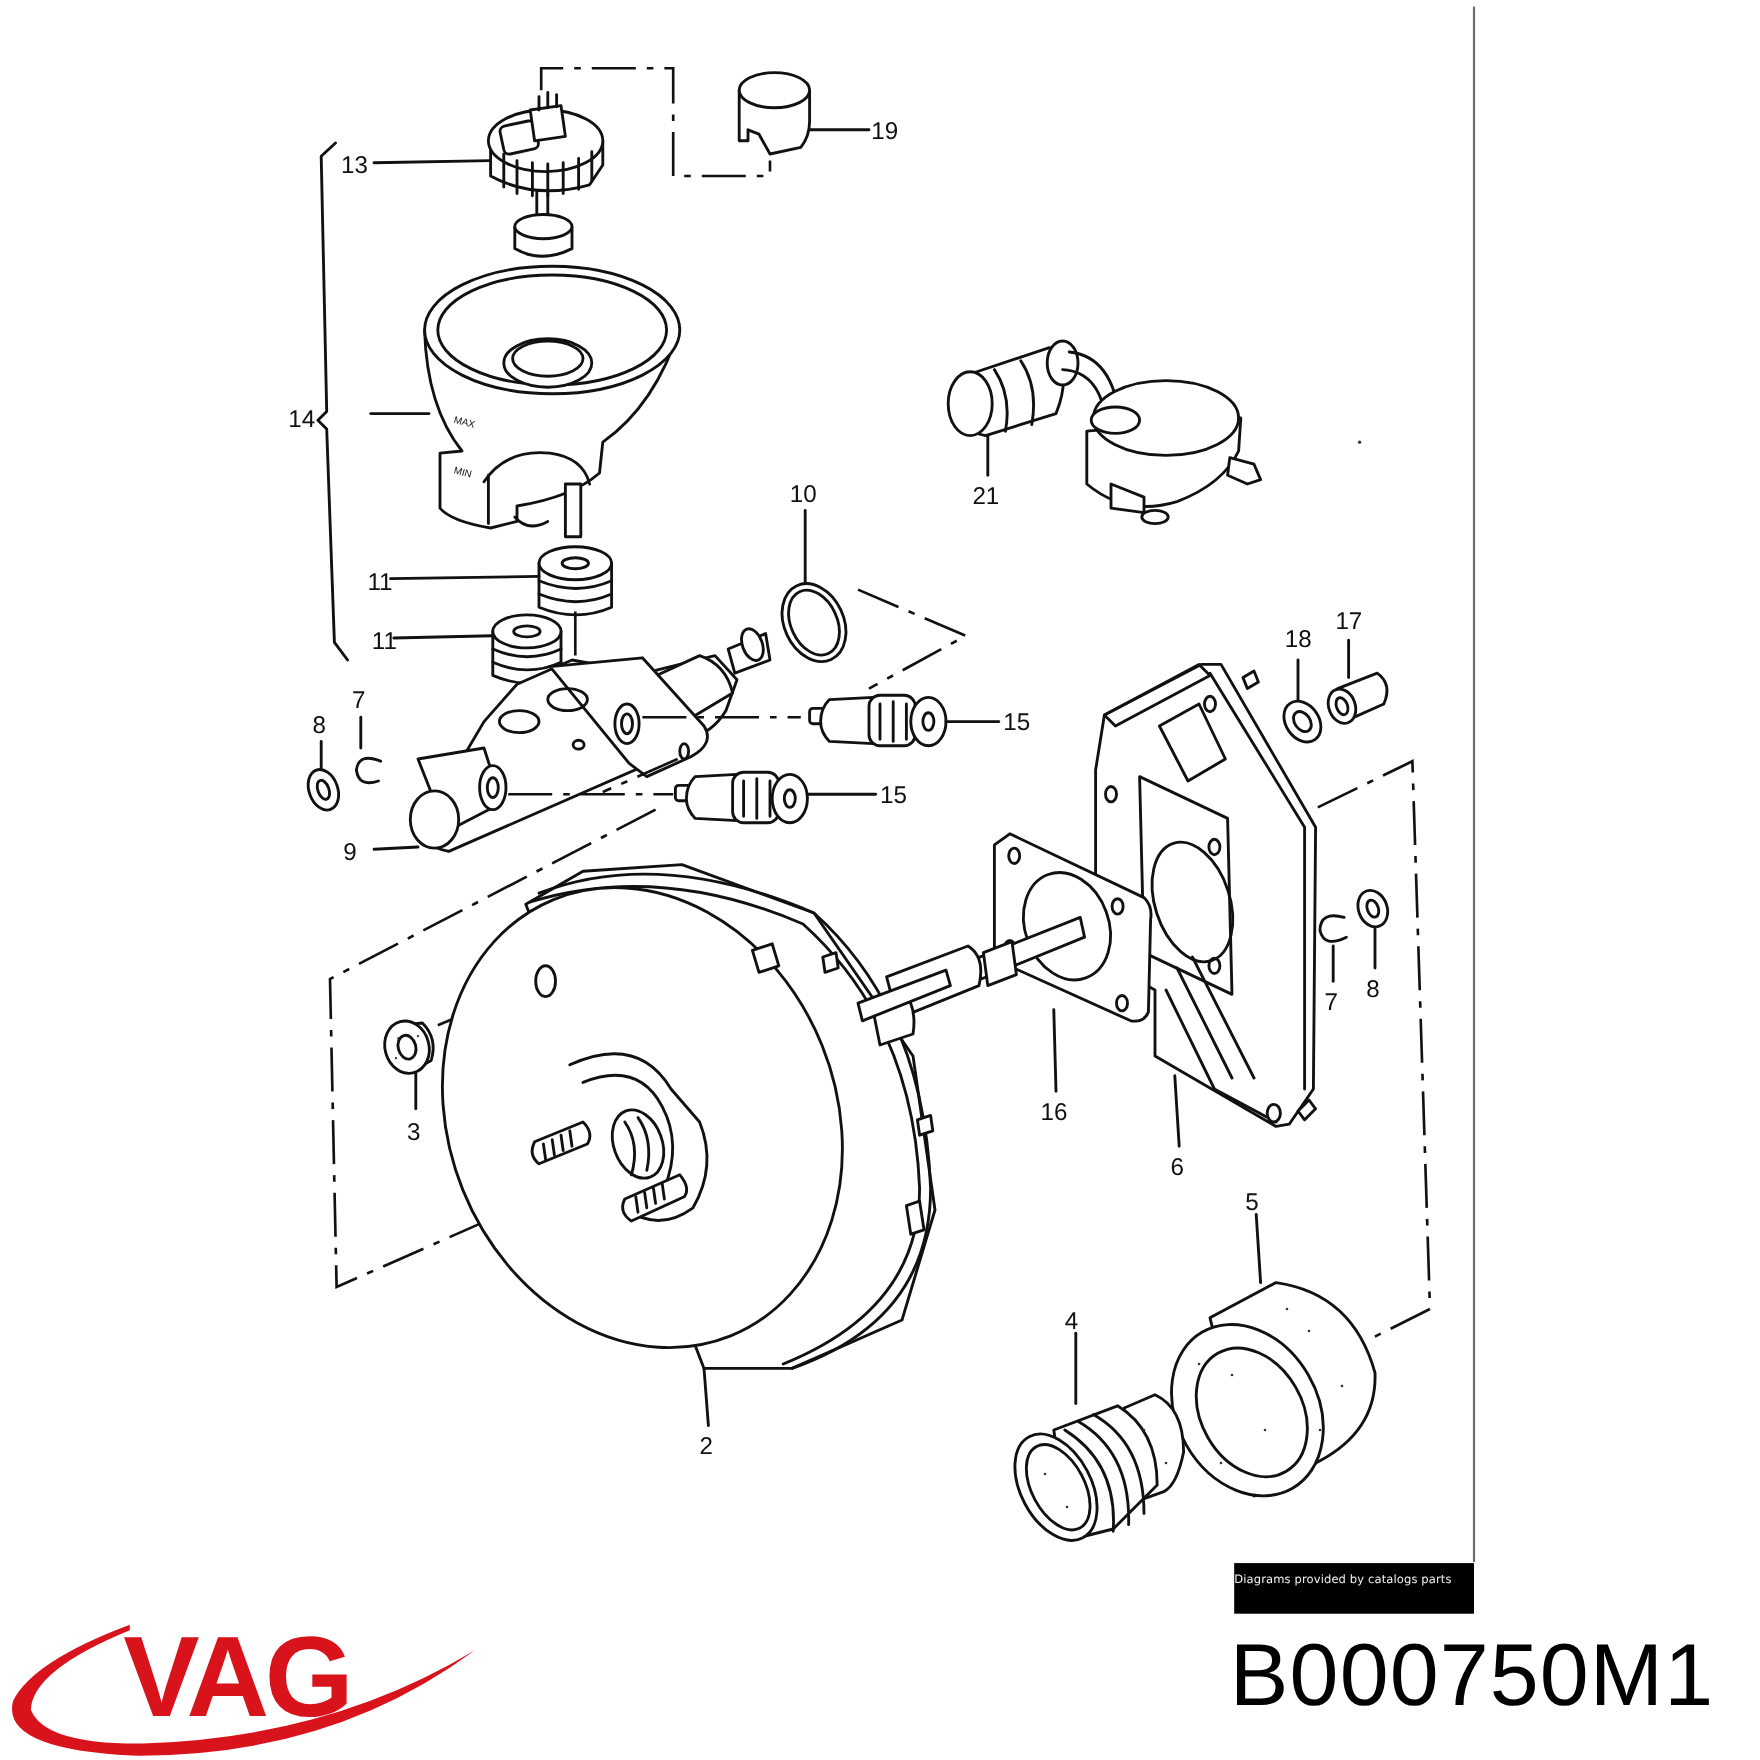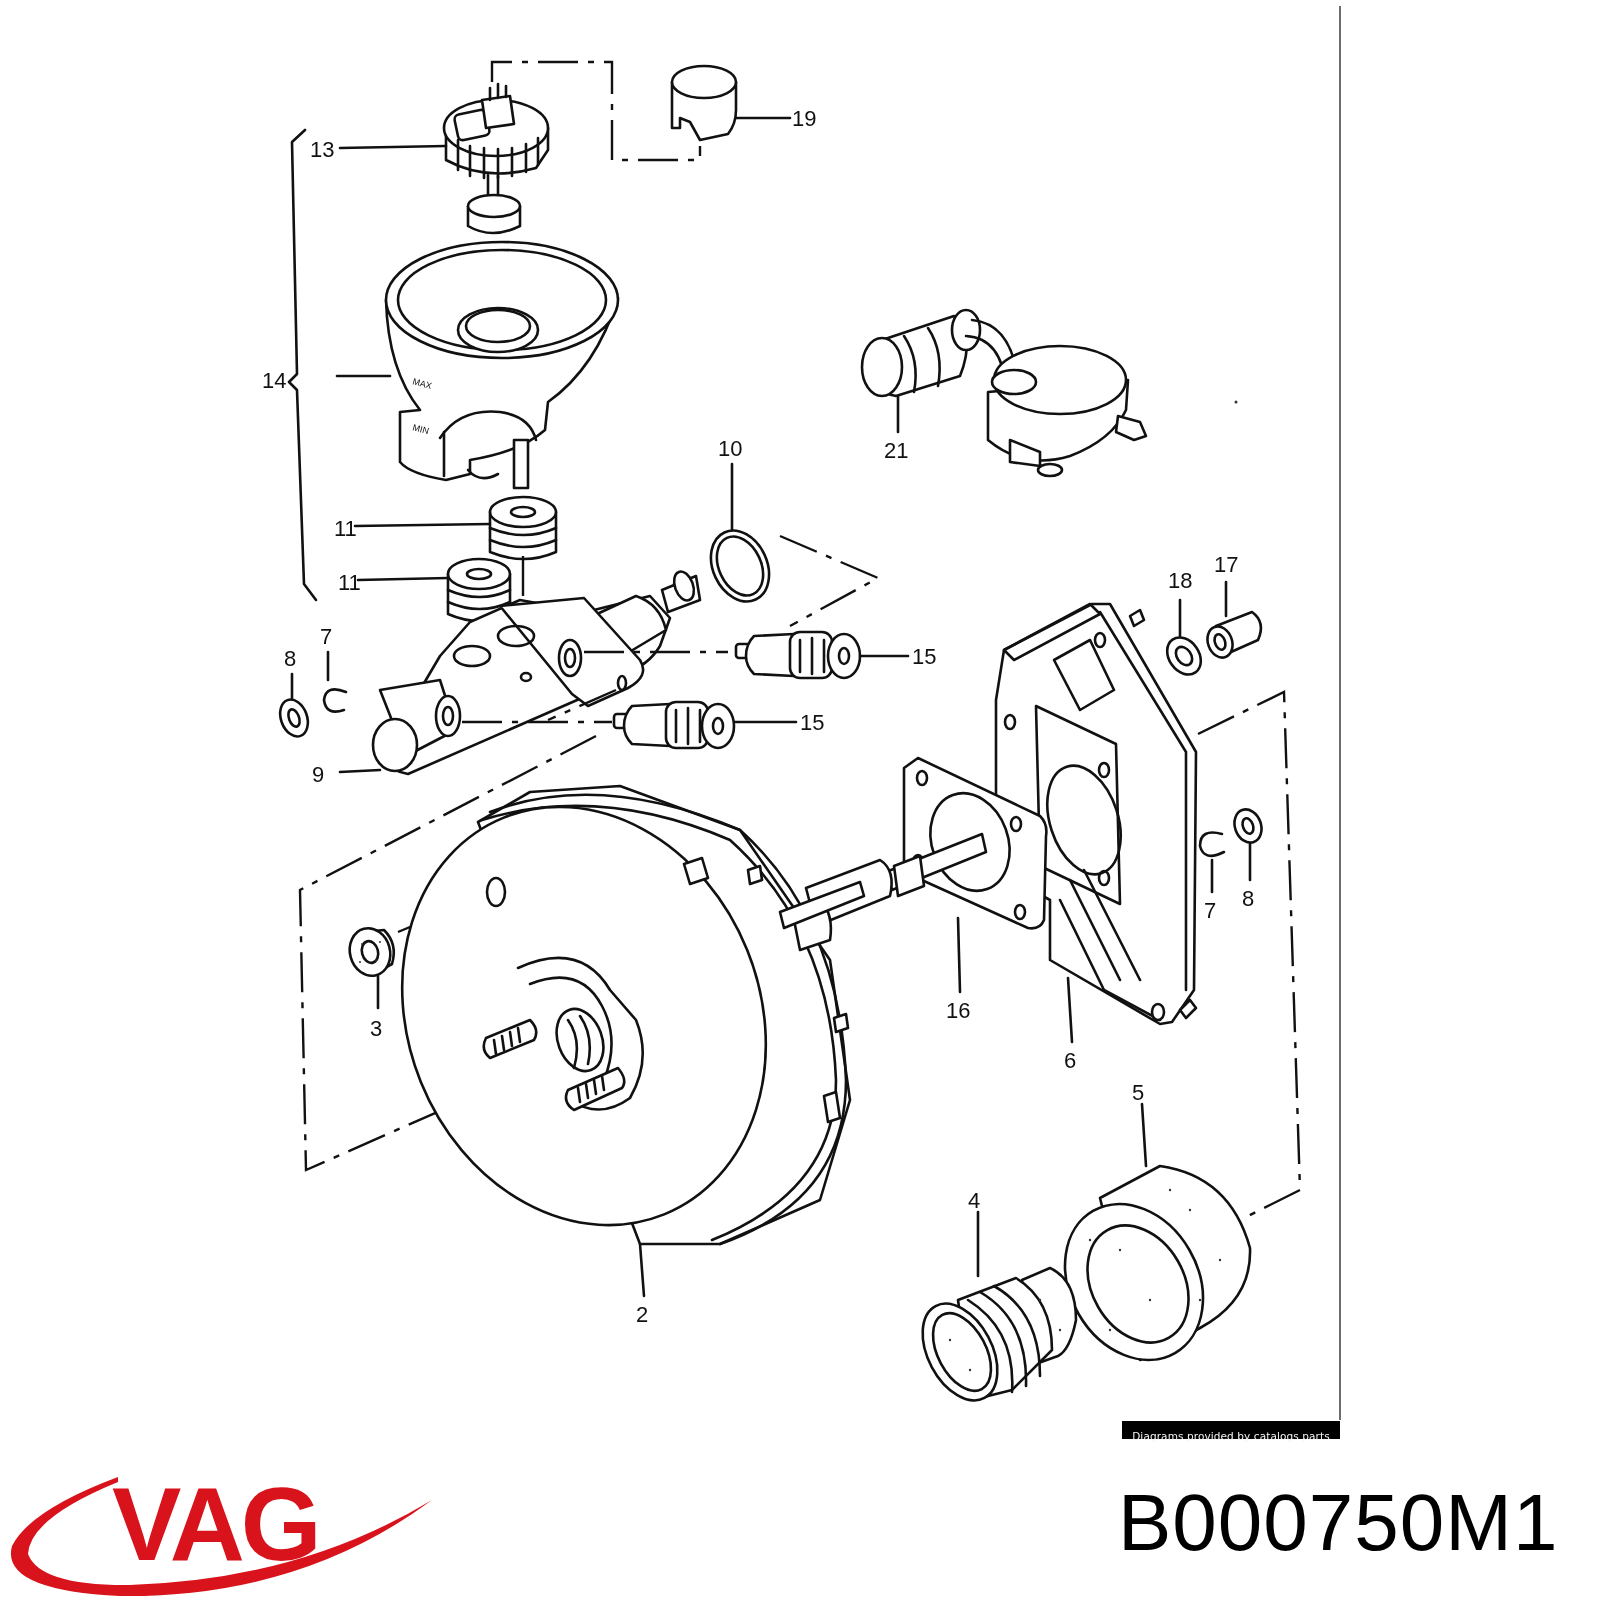--- a/index.html
+++ b/index.html
@@ -5,23 +5,23 @@
   html, body { margin: 0; padding: 0; background: #ffffff; }
   body { width: 1600px; height: 1600px; position: relative; overflow: hidden;
          font-family: "Liberation Sans", sans-serif; }
   #diagram { position: absolute; left: 0; top: 0; width: 1600px; height: 1600px; }
   #diagram text.callout { font-family: "Liberation Sans", sans-serif; font-size: 22px; fill: #111; }
   .ln { stroke: #111; stroke-width: 2.6; fill: none; stroke-linecap: round; stroke-linejoin: round; }
   .lf { stroke: #111; stroke-width: 2.6; fill: #fff; stroke-linejoin: round; }
   .dash { stroke: #111; stroke-width: 2.4; fill: none; stroke-dasharray: 40 10 6 10; }
   .dot { fill: #333; }
   .frame-line { position: absolute; left: 1339px; top: 6px; width: 2px; height: 1414px; background: #6d6d6d; }
-  .credit { position: absolute; left: 1122px; top: 1421px; width: 218px; height: 18px; background: #000;
+  .credit { position: absolute; left: 1122px; top: 1421px; width: 218px; height: 46px; background: #000;
             color: #f2f2f2; font-family: "DejaVu Sans", sans-serif; font-size: 10.5px; line-height: 30px;
-            text-align: center; letter-spacing: 0.1px; }
+            text-align: left; letter-spacing: 0.1px; }
   .partno { position: absolute; left: 1118px; top: 1483px; font-family: "Liberation Sans", sans-serif;
             font-size: 80px; line-height: 80px; color: #000; letter-spacing: 1px; text-align: right; }
   .logo { position: absolute; left: 0; top: 1440px; width: 450px; height: 160px; }
 </style>
 </head>
 <body>
 
 <svg id="diagram" viewBox="0 0 1600 1600" xmlns="http://www.w3.org/2000/svg">
 
   <g>

